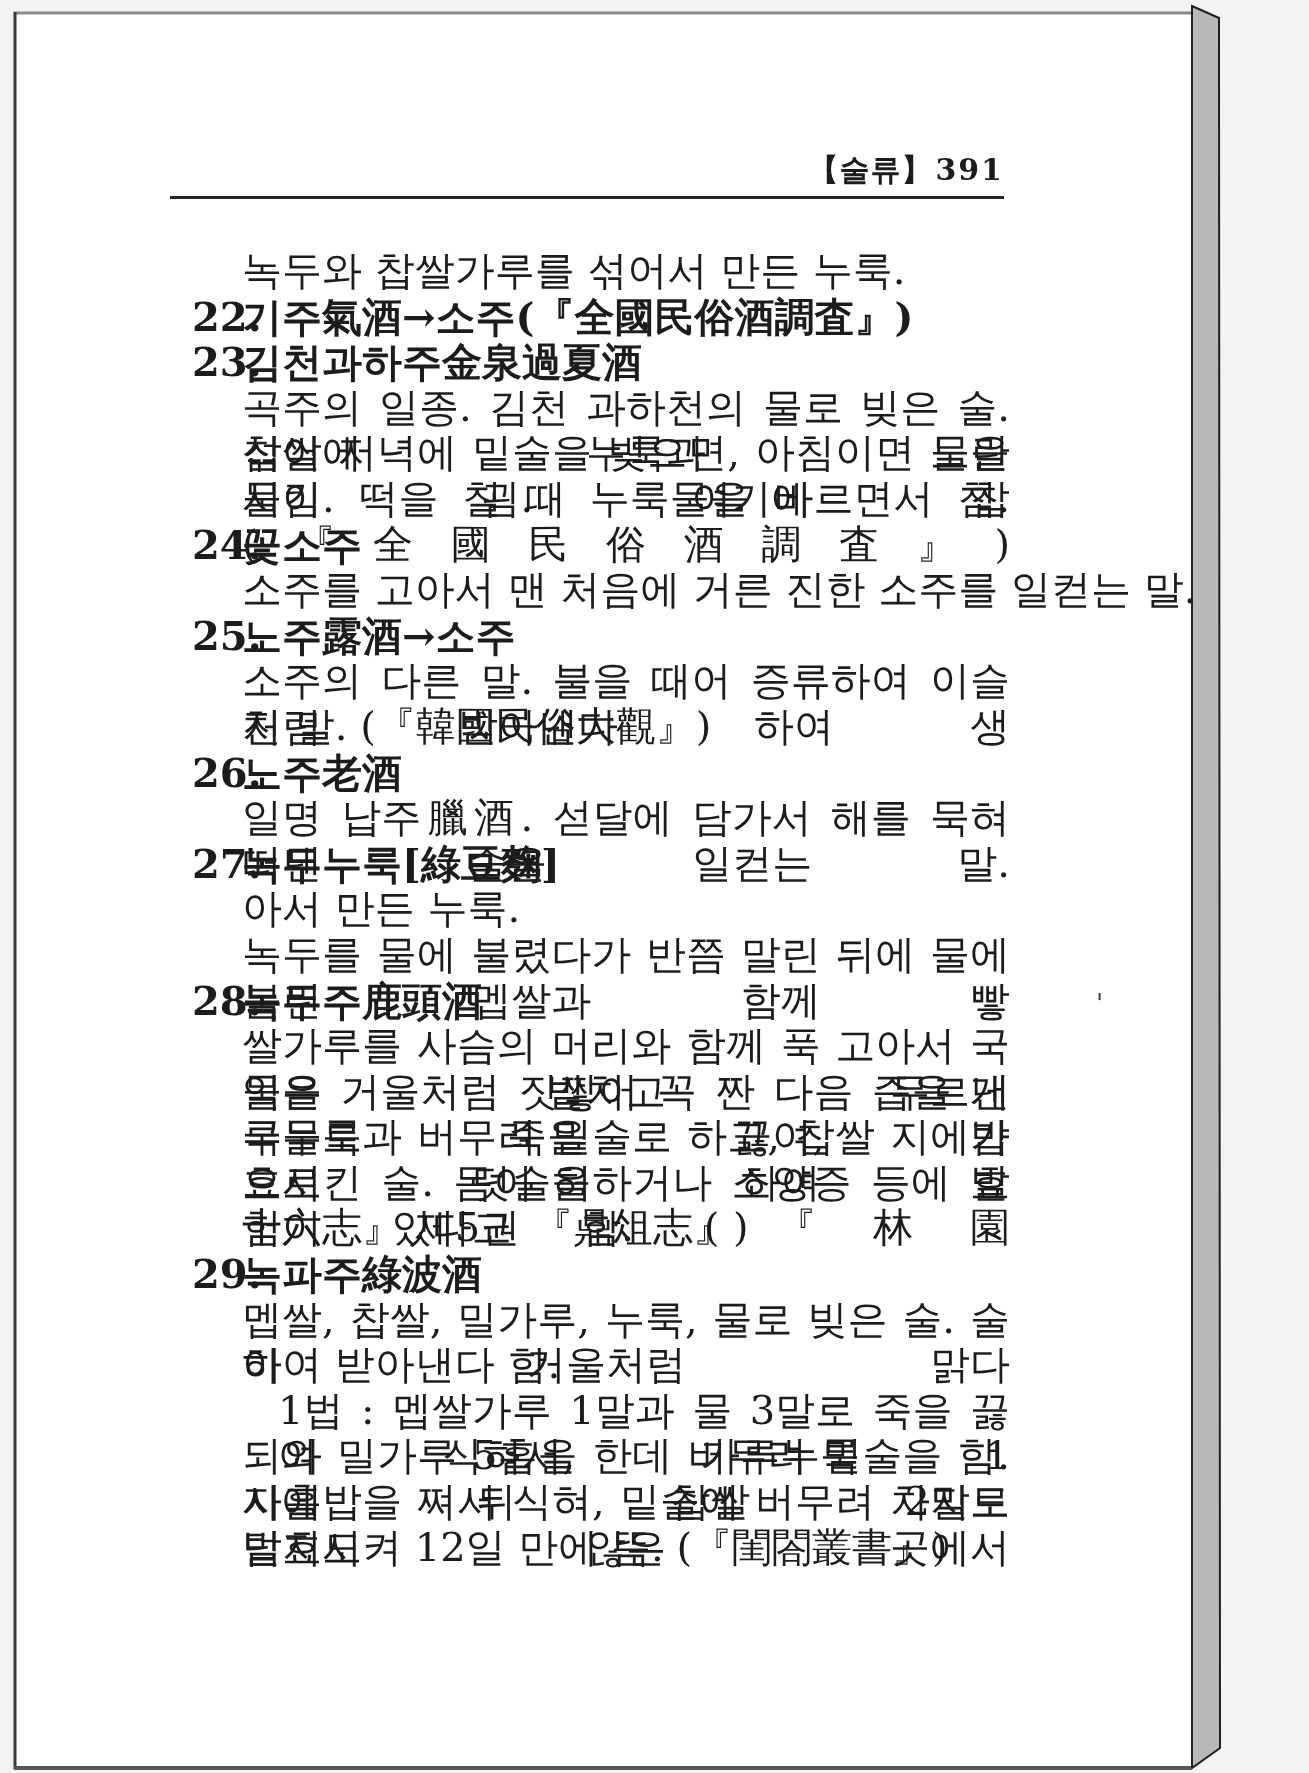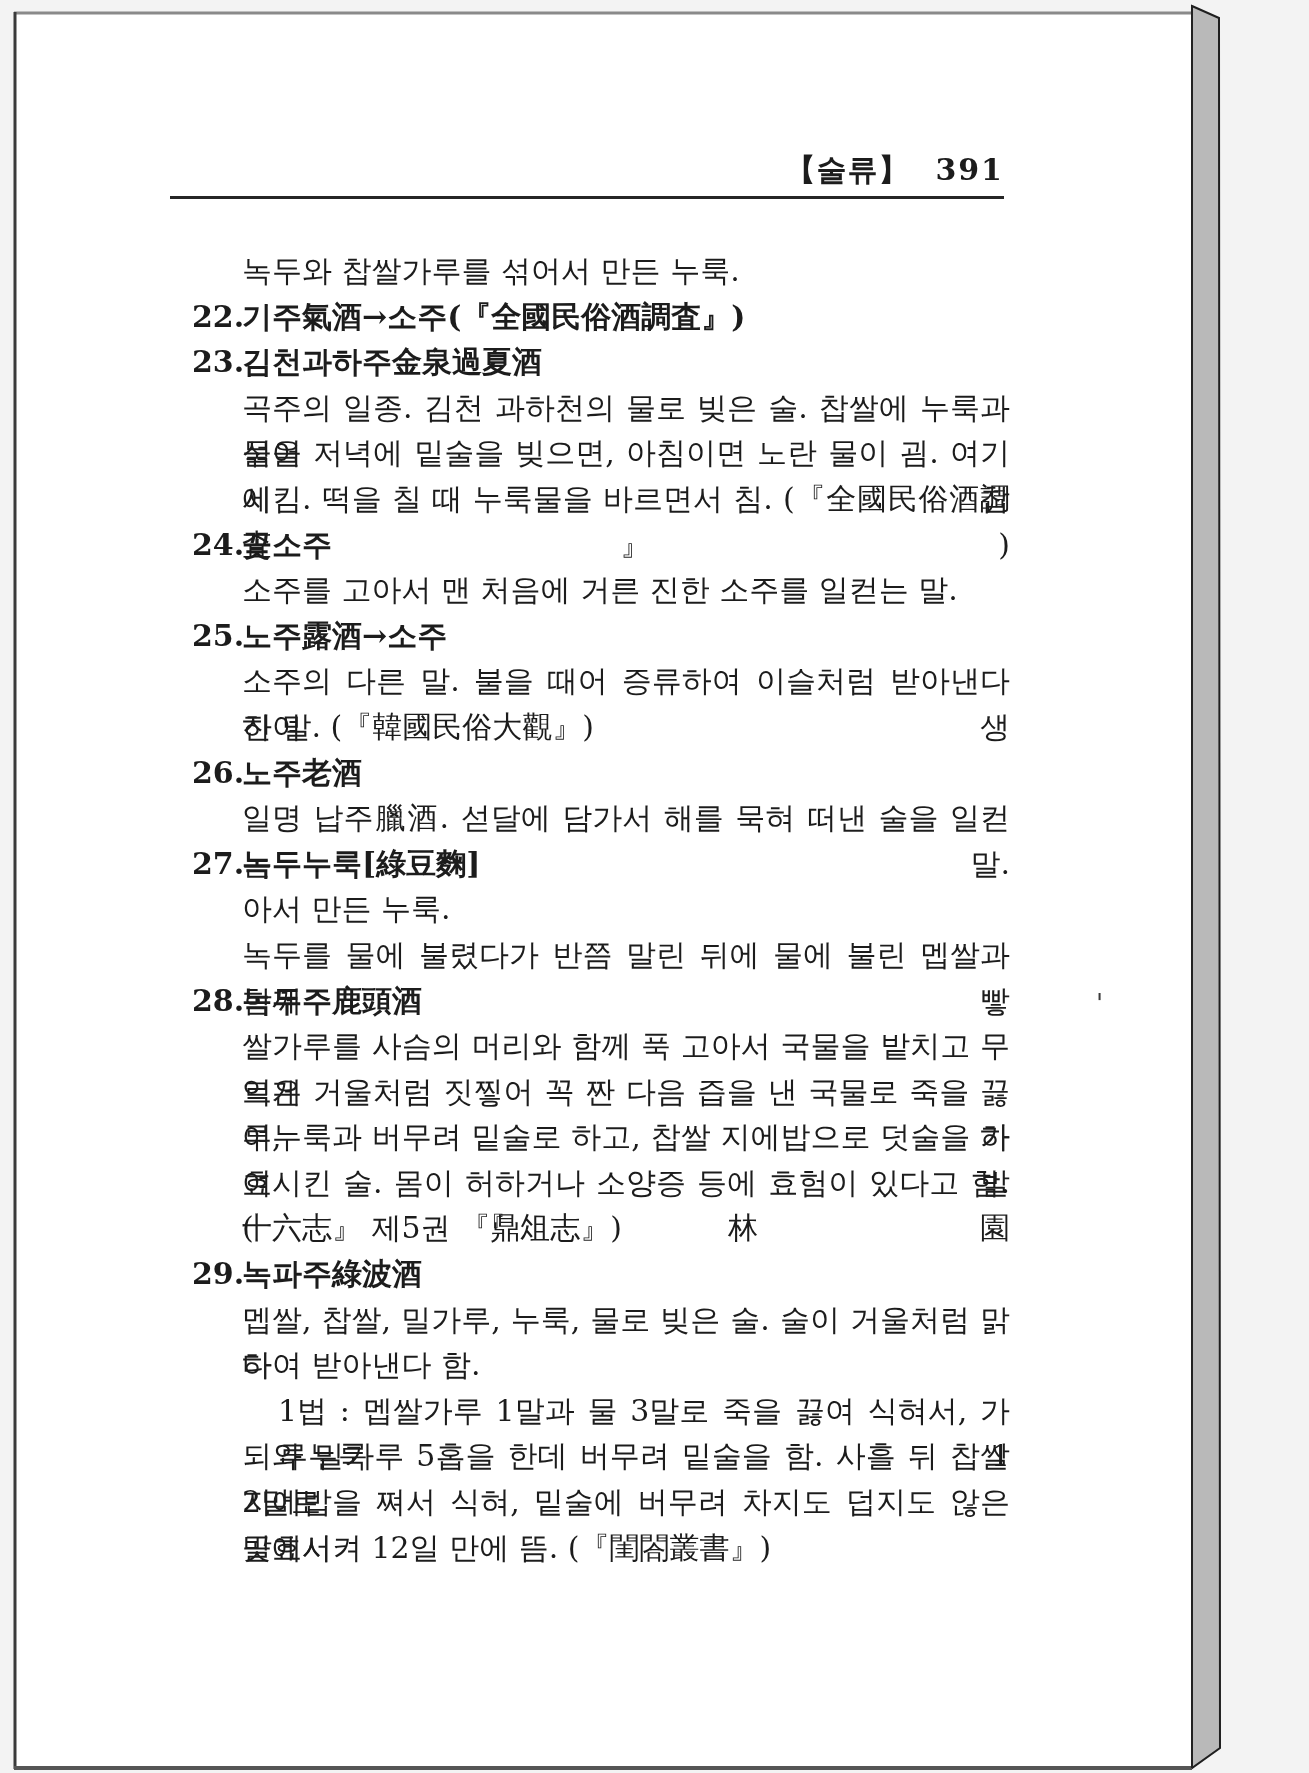--- a/index.html
+++ b/index.html
@@ -11,29 +11,29 @@
   }
   .book{position:relative;width:1309px;height:1773px;}
   .frame-svg{position:absolute;left:0;top:0;z-index:0;}
   .content{position:absolute;left:0;top:0;width:1309px;height:1773px;z-index:1;color:#1c1c1c;}
 
   .running-head{
     position:absolute;left:192px;top:150px;width:812px;
     text-align:right;font-size:30px;font-weight:bold;
     letter-spacing:1px;white-space:nowrap;
   }
-  .running-head .pagenum{margin-left:26px;letter-spacing:2px;}
+  .running-head .pagenum{margin-left:3px;letter-spacing:2px;}
   .head-rule{
     position:absolute;left:170px;top:196px;width:834px;height:3px;
     background:#262626;
   }
 
   .text-column{
     position:absolute;left:192px;top:248px;width:818px;
-    font-size:30px;line-height:45.6px;
+    font-size:40px;line-height:45.6px;
   }
   .line{white-space:nowrap;height:45.6px;}
   .line.full{white-space:normal;text-align:justify;text-align-last:justify;}
   .line.body{padding-left:50px;}
   .line.body.full{padding-left:50px;width:768px;}
   .line.recipe{padding-left:86px;}
   .line.recipe.full{width:732px;}
   .line.item{font-weight:bold;}
   .line.item .num{display:inline-block;width:50px;font-weight:bold;}
 

